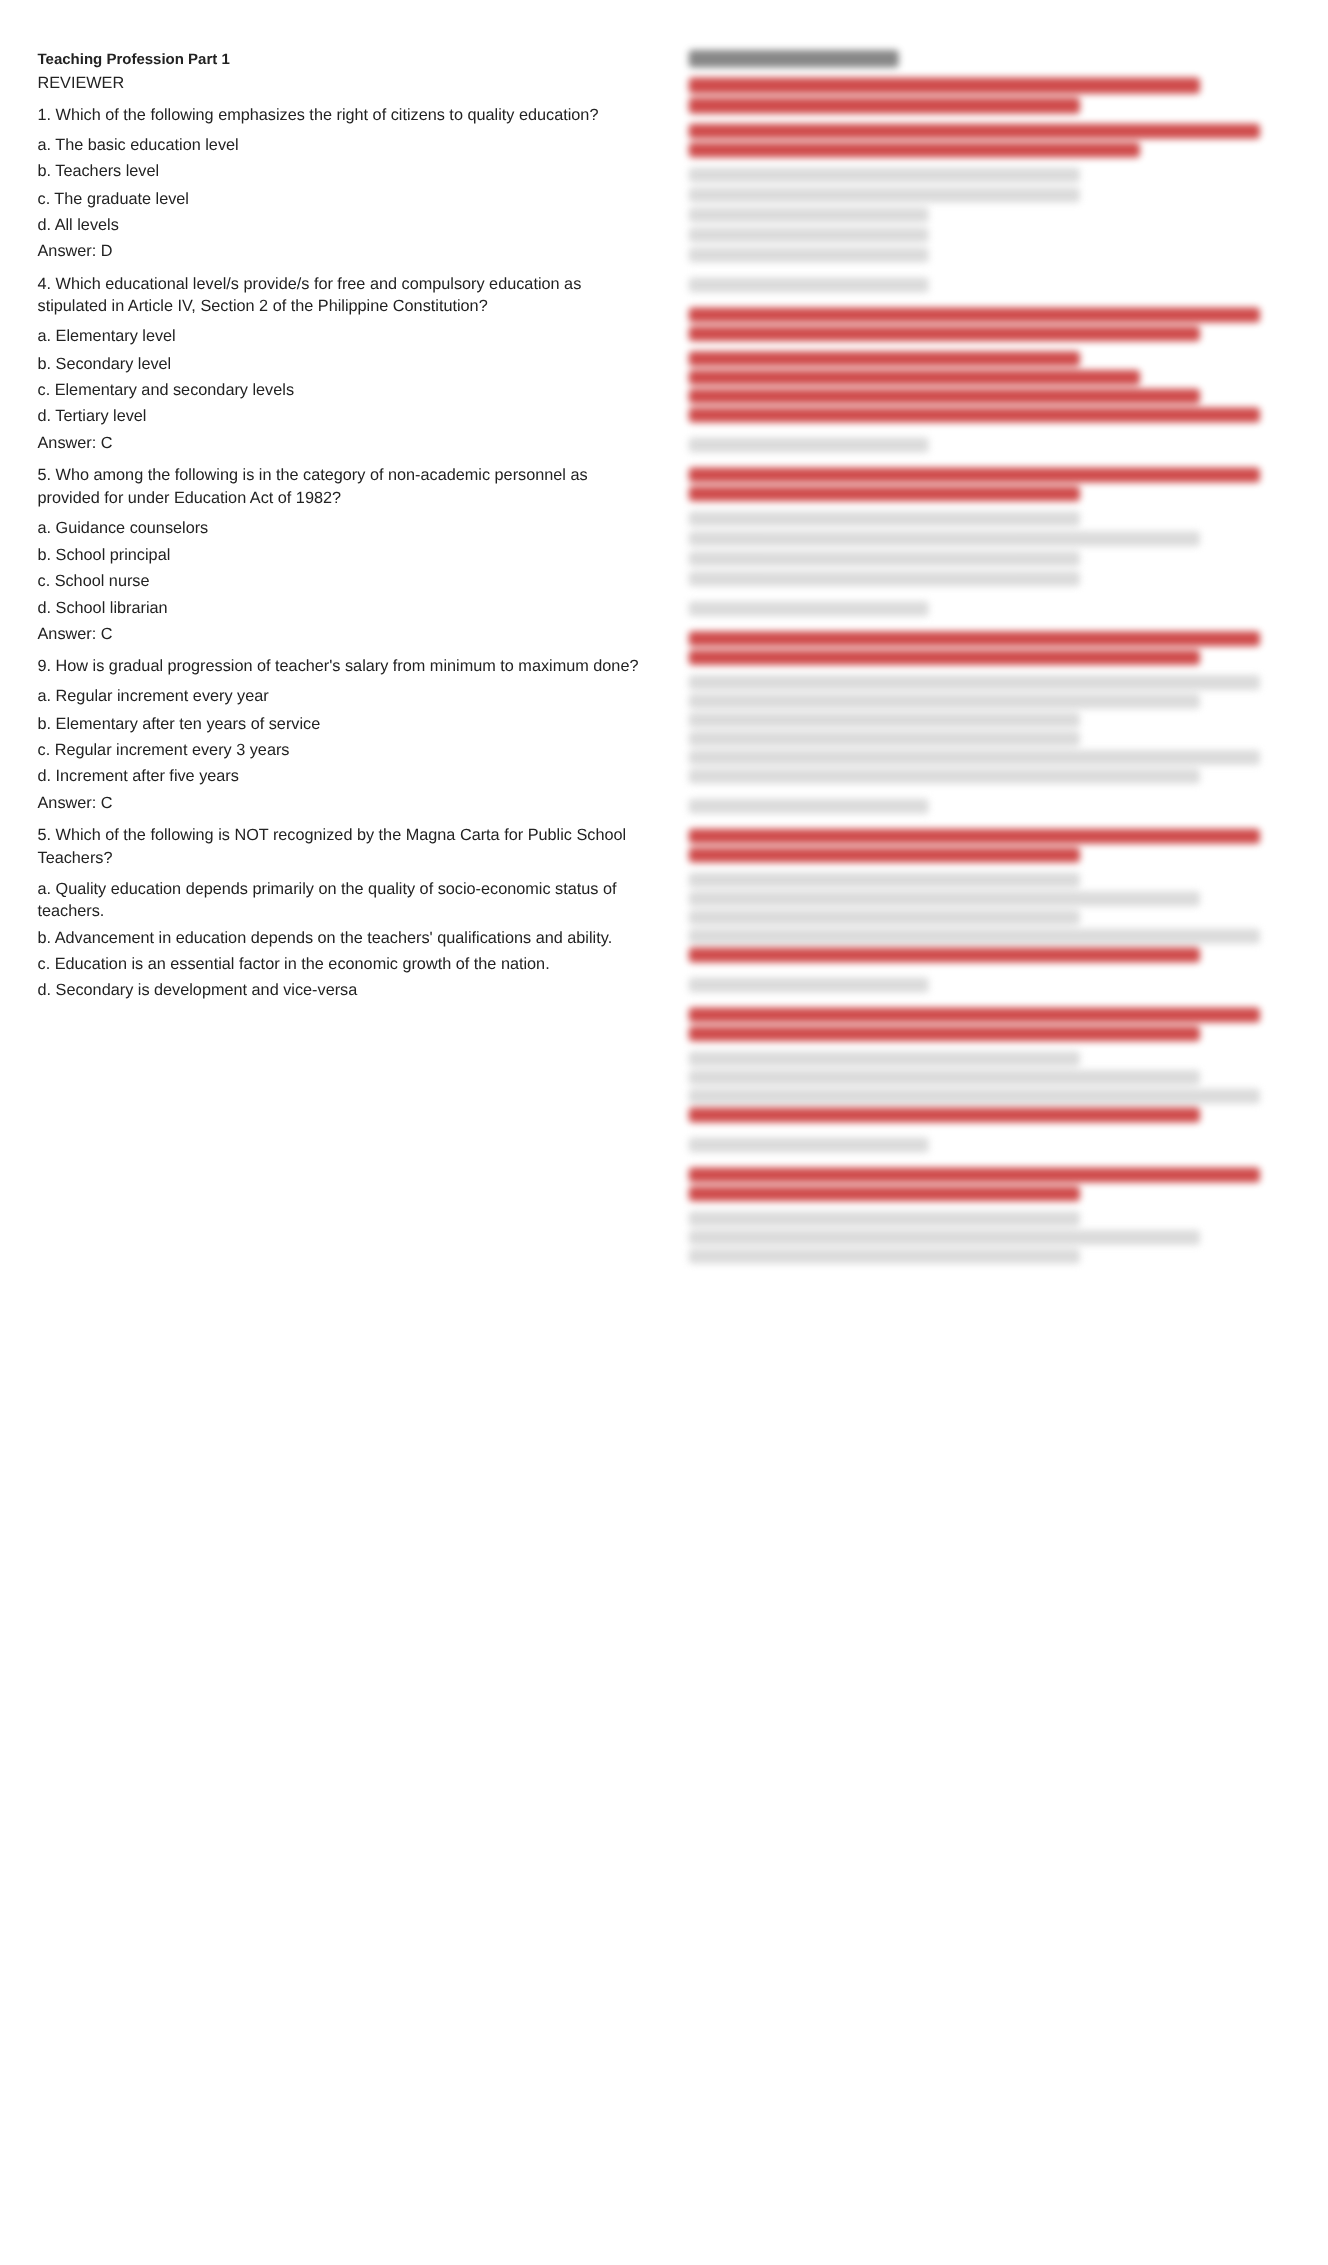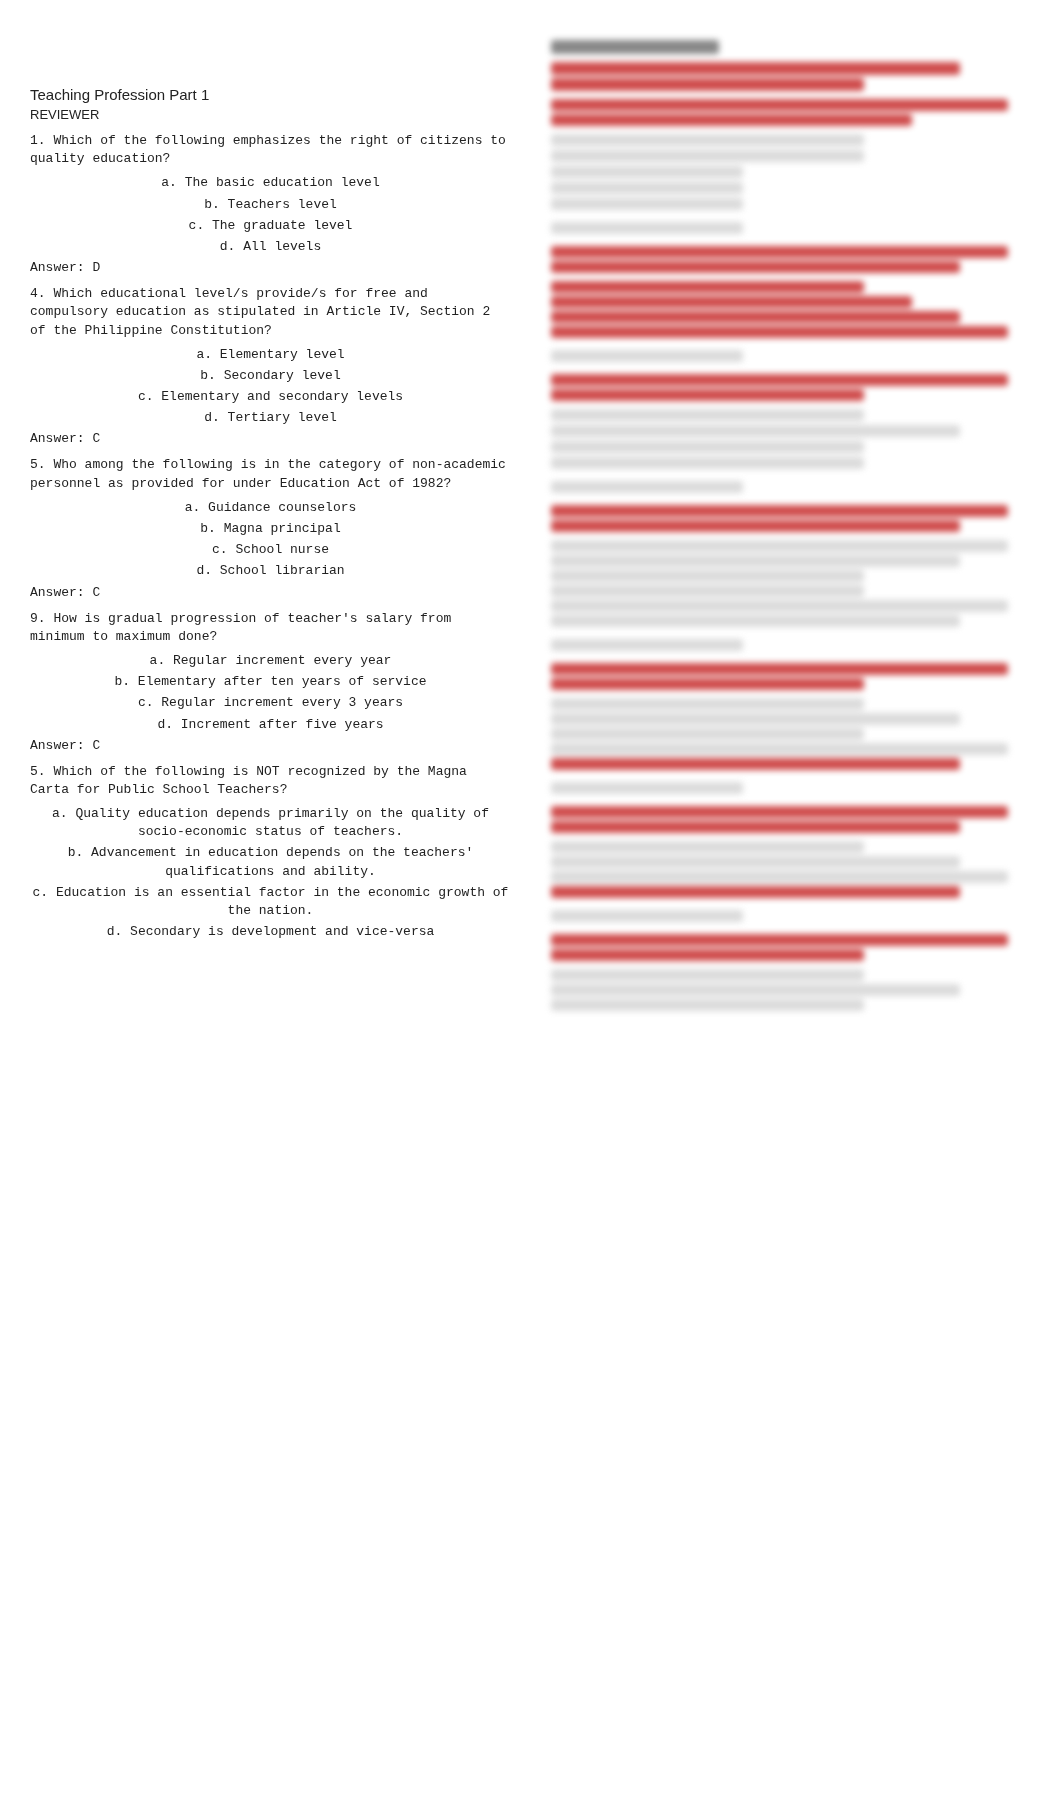--- a/index.html
+++ b/index.html
@@ -30,48 +30,45 @@
       padding-right: 10px;
     }
 
     .right-column {
       width: 50%;
       padding-left: 10px;
       position: relative;
     }
 
     .title {
-      font-size: 15px;
-      font-weight: normal;
+      font-size: 12px;
+      font-weight: bold;
       margin-bottom: 4px;
-      margin-top: 46px;
     }
 
     .reviewer-label {
       font-size: 13px;
       font-weight: normal;
       margin-bottom: 10px;
     }
 
     .question-block {
       margin-bottom: 10px;
-      font-family: Liberation Mono, monospace;
     }
 
     .question-text {
       font-size: 13px;
       margin-bottom: 6px;
       line-height: 1.4;
     }
 
     .option {
       font-size: 13px;
       margin-bottom: 3px;
       line-height: 1.4;
-      text-align: center;
     }
 
     .answer {
       font-size: 13px;
       margin-top: 4px;
       margin-bottom: 8px;
     }
 
     
     .blurred-section {
@@ -121,21 +118,21 @@
       <div class="option">a. Elementary level</div>
       <div class="option">b. Secondary level</div>
       <div class="option">c. Elementary and secondary levels</div>
       <div class="option">d. Tertiary level</div>
       <div class="answer">Answer: C</div>
     </div>
 
     <div class="question-block">
       <div class="question-text">5. Who among the following is in the category of non-academic personnel as provided for under Education Act of 1982?</div>
       <div class="option">a. Guidance counselors</div>
-      <div class="option">b. Magna principal</div>
+      <div class="option">b. School principal</div>
       <div class="option">c. School nurse</div>
       <div class="option">d. School librarian</div>
       <div class="answer">Answer: C</div>
     </div>
 
     <div class="question-block">
       <div class="question-text">9. How is gradual progression of teacher's salary from minimum to maximum done?</div>
       <div class="option">a. Regular increment every year</div>
       <div class="option">b. Elementary after ten years of service</div>
       <div class="option">c. Regular increment every 3 years</div>

